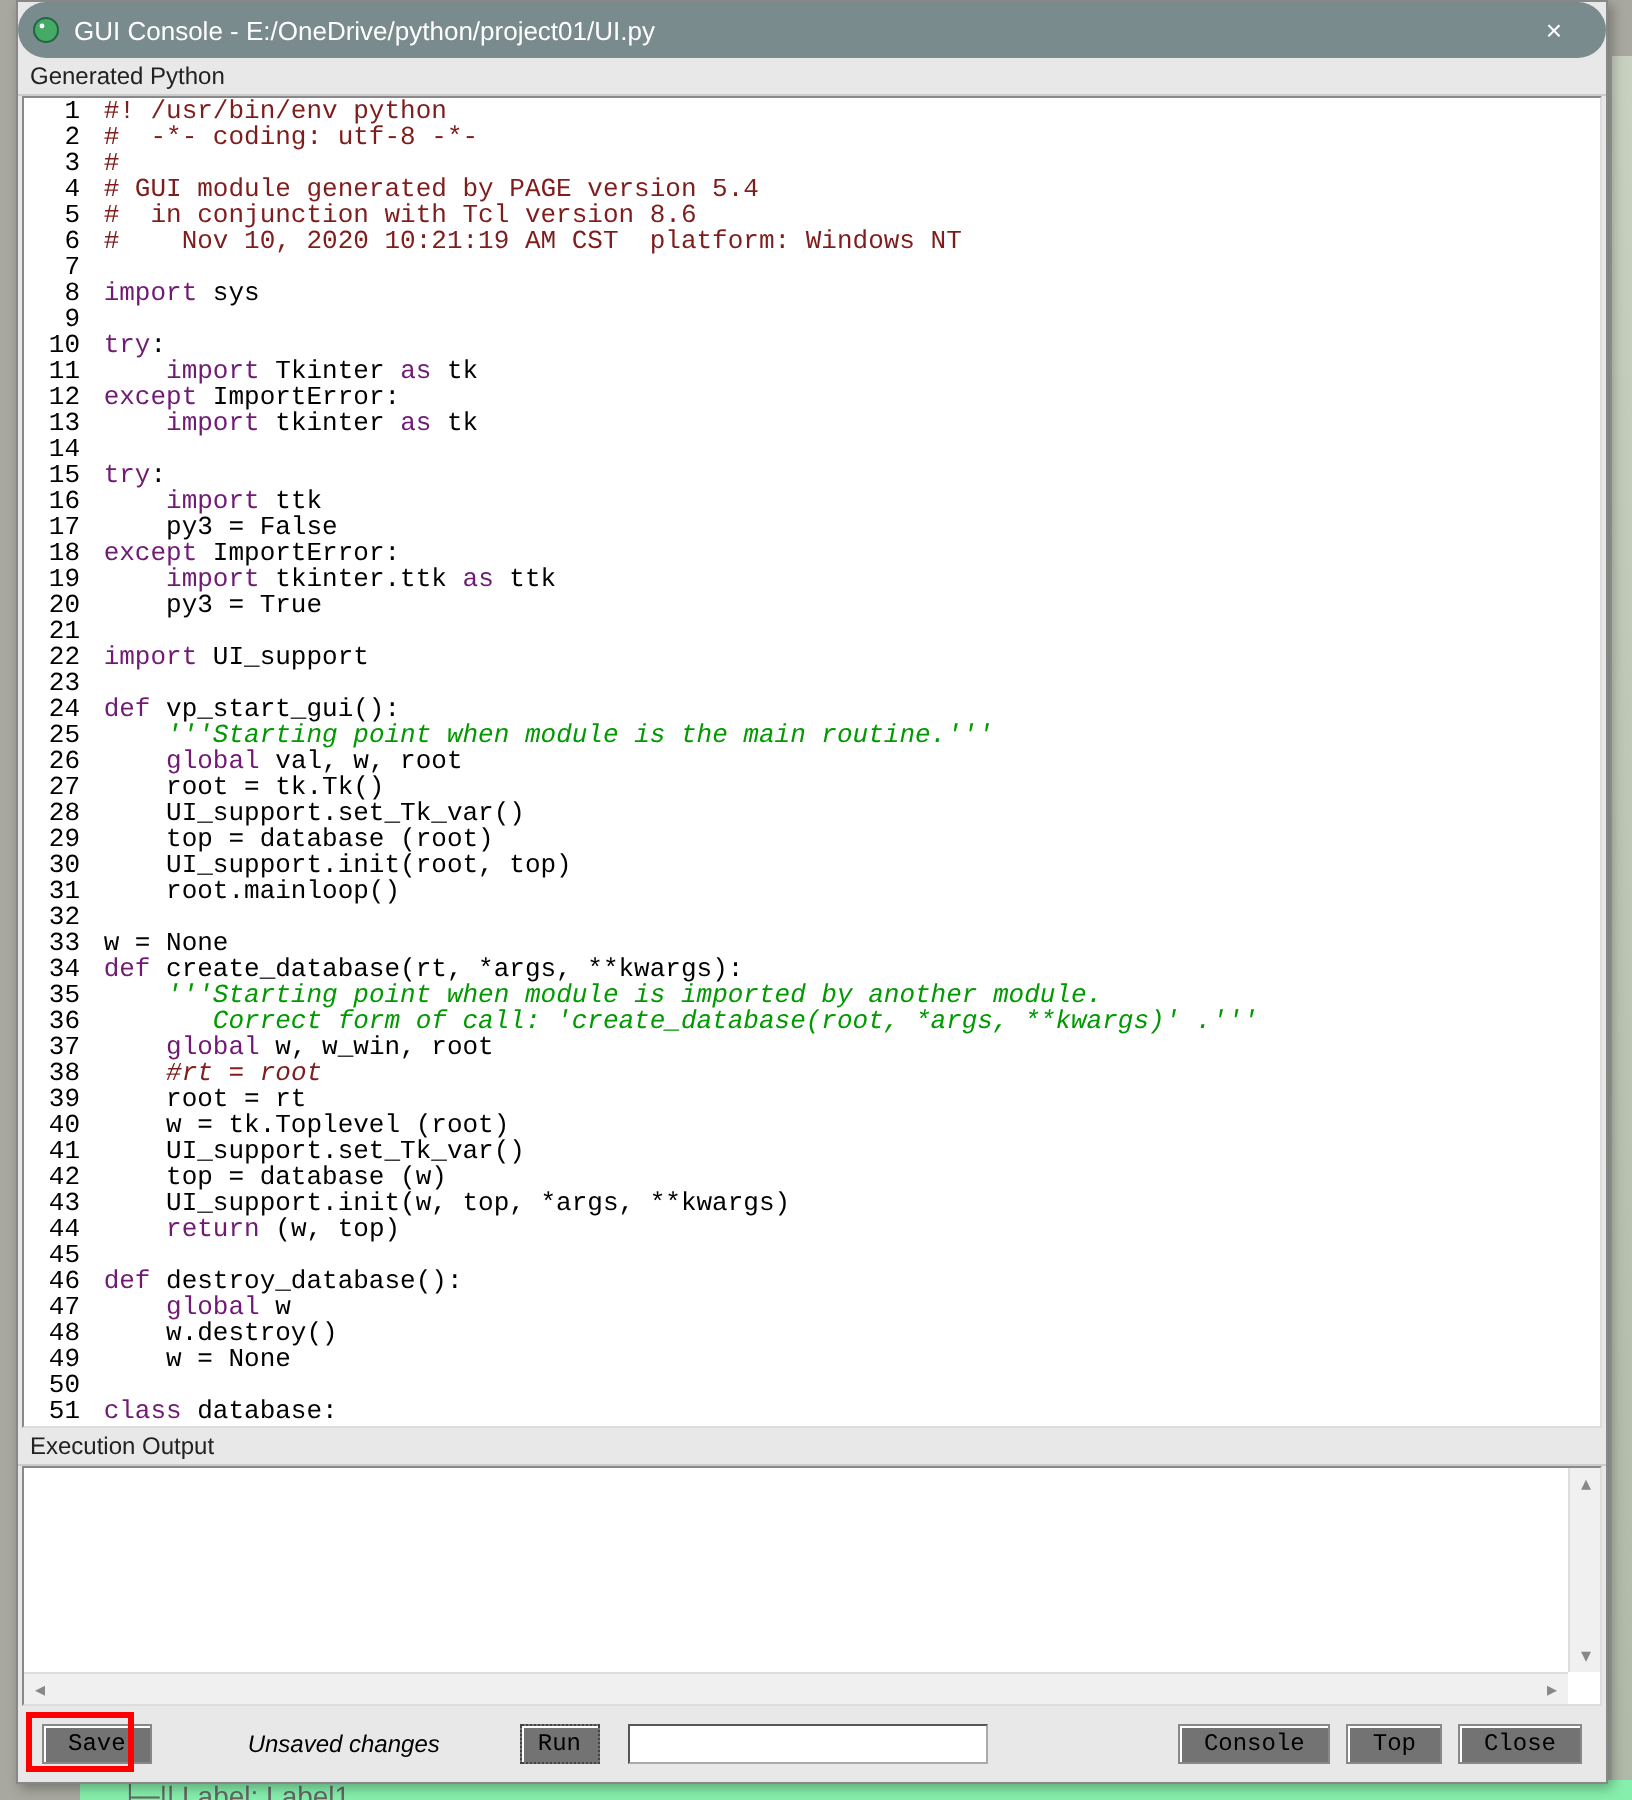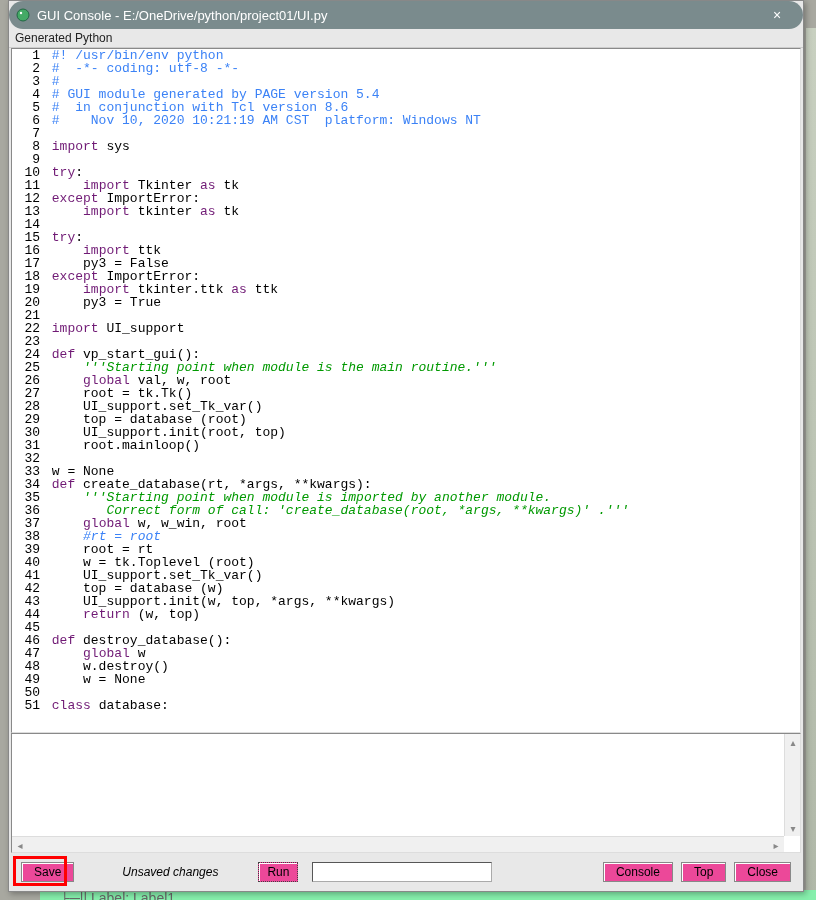--- a/index.html
+++ b/index.html
@@ -75,21 +75,21 @@
     white-space: pre;
   }
   .code-line { display: flex; }
   .ln {
     display: inline-block;
     width: 32px;
     text-align: right;
     color: #000;
     padding-right: 4px;
   }
-  .tok-comment { color: #3b82f6; }
+  .tok-comment { color: #7f1d1d; }
   .tok-keyword { color: #701a75; }
   .tok-plain   { color: #000; }
   .tok-docstr  { color: #009900; }
   .tok-italic  { font-style: italic; }
 
   .output-section {
     height: 120px;
     display: flex;
     flex-direction: column;
     margin: 0 2px;
@@ -115,24 +115,24 @@
   }
   .bottom-bar {
     height: 38px;
     background: #e8e8e8;
     display: flex;
     align-items: center;
     padding: 0 12px;
     gap: 8px;
   }
   .btn {
-    font-family: Liberation Sans, sans-serif;
+    font-family: Liberation Mono, monospace;
     font-size: 12px;
     padding: 2px 12px;
-    background: #ec4899;
+    background: #737373;
     border: 1px solid #888;
     box-shadow: 1px 1px 0 #fff inset;
     cursor: pointer;
   }
   .btn-run {
     border: 1px dotted #444;
     padding: 2px 8px;
   }
   .save-highlight {
     position: absolute;
@@ -194,20 +194,21 @@
   </div>
 
   <div class="section-label">Generated Python</div>
 
   <div class="code-area">
     <div class="code-scroll">
       <div class="code" id="code-container"><div class="code-line"><span class="ln">1</span><span> <span class="tok-comment">#! /usr/bin/env python</span></span></div><div class="code-line"><span class="ln">2</span><span> <span class="tok-comment">#  -*- coding: utf-8 -*-</span></span></div><div class="code-line"><span class="ln">3</span><span> <span class="tok-comment">#</span></span></div><div class="code-line"><span class="ln">4</span><span> <span class="tok-comment"># GUI module generated by PAGE version 5.4</span></span></div><div class="code-line"><span class="ln">5</span><span> <span class="tok-comment">#  in conjunction with Tcl version 8.6</span></span></div><div class="code-line"><span class="ln">6</span><span> <span class="tok-comment">#    Nov 10, 2020 10:21:19 AM CST  platform: Windows NT</span></span></div><div class="code-line"><span class="ln">7</span><span> <span class="tok-plain"></span></span></div><div class="code-line"><span class="ln">8</span><span> <span class="tok-keyword">import</span><span class="tok-plain"> sys</span></span></div><div class="code-line"><span class="ln">9</span><span> <span class="tok-plain"></span></span></div><div class="code-line"><span class="ln">10</span><span> <span class="tok-keyword">try</span><span class="tok-plain">:</span></span></div><div class="code-line"><span class="ln">11</span><span> <span class="tok-plain">    </span><span class="tok-keyword">import</span><span class="tok-plain"> Tkinter </span><span class="tok-keyword">as</span><span class="tok-plain"> tk</span></span></div><div class="code-line"><span class="ln">12</span><span> <span class="tok-keyword">except</span><span class="tok-plain"> ImportError:</span></span></div><div class="code-line"><span class="ln">13</span><span> <span class="tok-plain">    </span><span class="tok-keyword">import</span><span class="tok-plain"> tkinter </span><span class="tok-keyword">as</span><span class="tok-plain"> tk</span></span></div><div class="code-line"><span class="ln">14</span><span> <span class="tok-plain"></span></span></div><div class="code-line"><span class="ln">15</span><span> <span class="tok-keyword">try</span><span class="tok-plain">:</span></span></div><div class="code-line"><span class="ln">16</span><span> <span class="tok-plain">    </span><span class="tok-keyword">import</span><span class="tok-plain"> ttk</span></span></div><div class="code-line"><span class="ln">17</span><span> <span class="tok-plain">    py3 = False</span></span></div><div class="code-line"><span class="ln">18</span><span> <span class="tok-keyword">except</span><span class="tok-plain"> ImportError:</span></span></div><div class="code-line"><span class="ln">19</span><span> <span class="tok-plain">    </span><span class="tok-keyword">import</span><span class="tok-plain"> tkinter.ttk </span><span class="tok-keyword">as</span><span class="tok-plain"> ttk</span></span></div><div class="code-line"><span class="ln">20</span><span> <span class="tok-plain">    py3 = True</span></span></div><div class="code-line"><span class="ln">21</span><span> <span class="tok-plain"></span></span></div><div class="code-line"><span class="ln">22</span><span> <span class="tok-keyword">import</span><span class="tok-plain"> UI_support</span></span></div><div class="code-line"><span class="ln">23</span><span> <span class="tok-plain"></span></span></div><div class="code-line"><span class="ln">24</span><span> <span class="tok-keyword">def</span><span class="tok-plain"> vp_start_gui():</span></span></div><div class="code-line"><span class="ln">25</span><span> <span class="tok-plain">    </span><span class="tok-docstr tok-italic">'''Starting point when module is the main routine.'''</span></span></div><div class="code-line"><span class="ln">26</span><span> <span class="tok-plain">    </span><span class="tok-keyword">global</span><span class="tok-plain"> val, w, root</span></span></div><div class="code-line"><span class="ln">27</span><span> <span class="tok-plain">    root = tk.Tk()</span></span></div><div class="code-line"><span class="ln">28</span><span> <span class="tok-plain">    UI_support.set_Tk_var()</span></span></div><div class="code-line"><span class="ln">29</span><span> <span class="tok-plain">    top = database (root)</span></span></div><div class="code-line"><span class="ln">30</span><span> <span class="tok-plain">    UI_support.init(root, top)</span></span></div><div class="code-line"><span class="ln">31</span><span> <span class="tok-plain">    root.mainloop()</span></span></div><div class="code-line"><span class="ln">32</span><span> <span class="tok-plain"></span></span></div><div class="code-line"><span class="ln">33</span><span> <span class="tok-plain">w = None</span></span></div><div class="code-line"><span class="ln">34</span><span> <span class="tok-keyword">def</span><span class="tok-plain"> create_database(rt, *args, **kwargs):</span></span></div><div class="code-line"><span class="ln">35</span><span> <span class="tok-plain">    </span><span class="tok-docstr tok-italic">'''Starting point when module is imported by another module.</span></span></div><div class="code-line"><span class="ln">36</span><span> <span class="tok-docstr tok-italic">       Correct form of call: 'create_database(root, *args, **kwargs)' .'''</span></span></div><div class="code-line"><span class="ln">37</span><span> <span class="tok-plain">    </span><span class="tok-keyword">global</span><span class="tok-plain"> w, w_win, root</span></span></div><div class="code-line"><span class="ln">38</span><span> <span class="tok-plain">    </span><span class="tok-comment tok-italic">#rt = root</span></span></div><div class="code-line"><span class="ln">39</span><span> <span class="tok-plain">    root = rt</span></span></div><div class="code-line"><span class="ln">40</span><span> <span class="tok-plain">    w = tk.Toplevel (root)</span></span></div><div class="code-line"><span class="ln">41</span><span> <span class="tok-plain">    UI_support.set_Tk_var()</span></span></div><div class="code-line"><span class="ln">42</span><span> <span class="tok-plain">    top = database (w)</span></span></div><div class="code-line"><span class="ln">43</span><span> <span class="tok-plain">    UI_support.init(w, top, *args, **kwargs)</span></span></div><div class="code-line"><span class="ln">44</span><span> <span class="tok-plain">    </span><span class="tok-keyword">return</span><span class="tok-plain"> (w, top)</span></span></div><div class="code-line"><span class="ln">45</span><span> <span class="tok-plain"></span></span></div><div class="code-line"><span class="ln">46</span><span> <span class="tok-keyword">def</span><span class="tok-plain"> destroy_database():</span></span></div><div class="code-line"><span class="ln">47</span><span> <span class="tok-plain">    </span><span class="tok-keyword">global</span><span class="tok-plain"> w</span></span></div><div class="code-line"><span class="ln">48</span><span> <span class="tok-plain">    w.destroy()</span></span></div><div class="code-line"><span class="ln">49</span><span> <span class="tok-plain">    w = None</span></span></div><div class="code-line"><span class="ln">50</span><span> <span class="tok-plain"></span></span></div><div class="code-line"><span class="ln">51</span><span> <span class="tok-keyword">class</span><span class="tok-plain"> database:</span></span></div></div>
     </div>
   </div>
 
+  <div class="section-label">Execution Output</div>
 
   <div class="output-section">
     <div class="output-box">
       <div class="scroll-v">
         <div class="arrow" style="top:0">▴</div>
         <div class="arrow" style="bottom:0">▾</div>
       </div>
       <div class="scroll-h">
         <div class="arrow" style="left:0">◂</div>
         <div class="arrow" style="right:0">▸</div>

